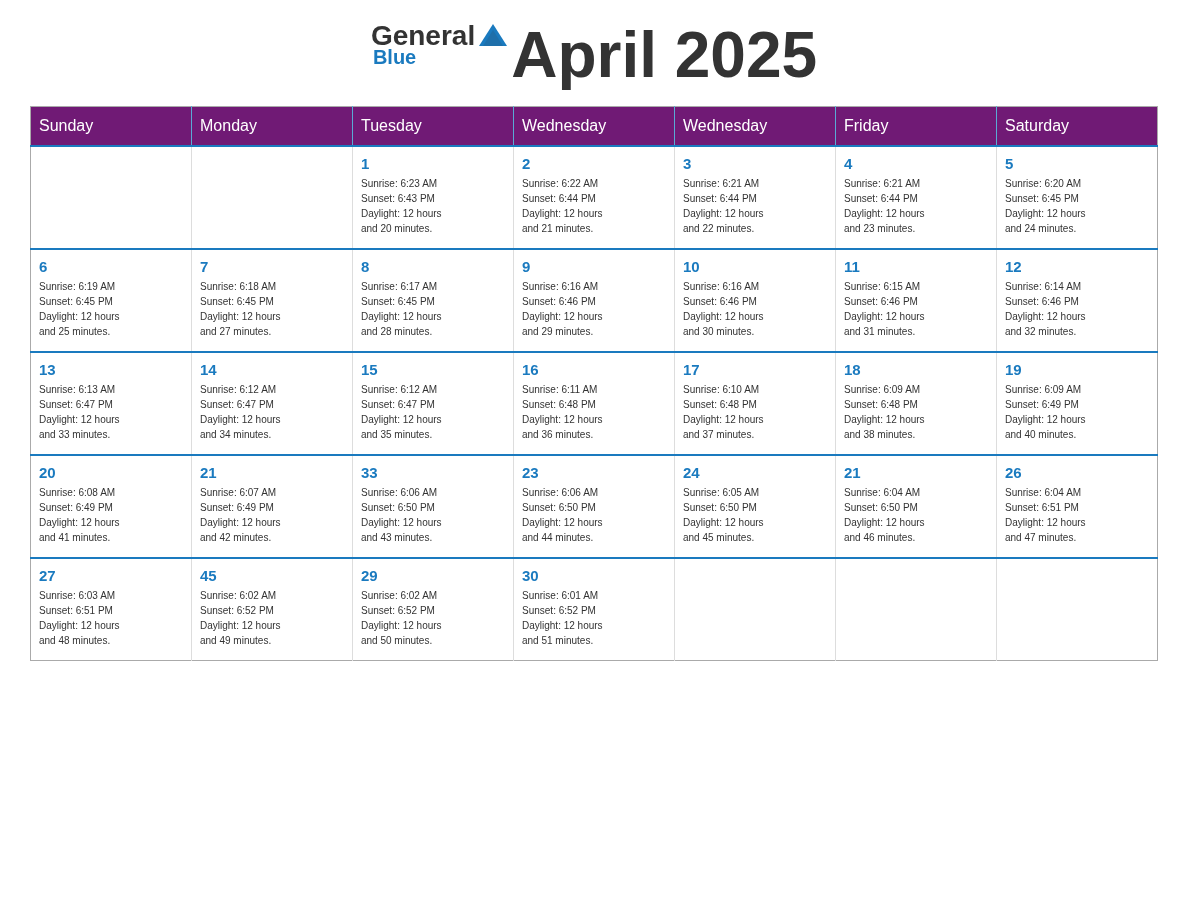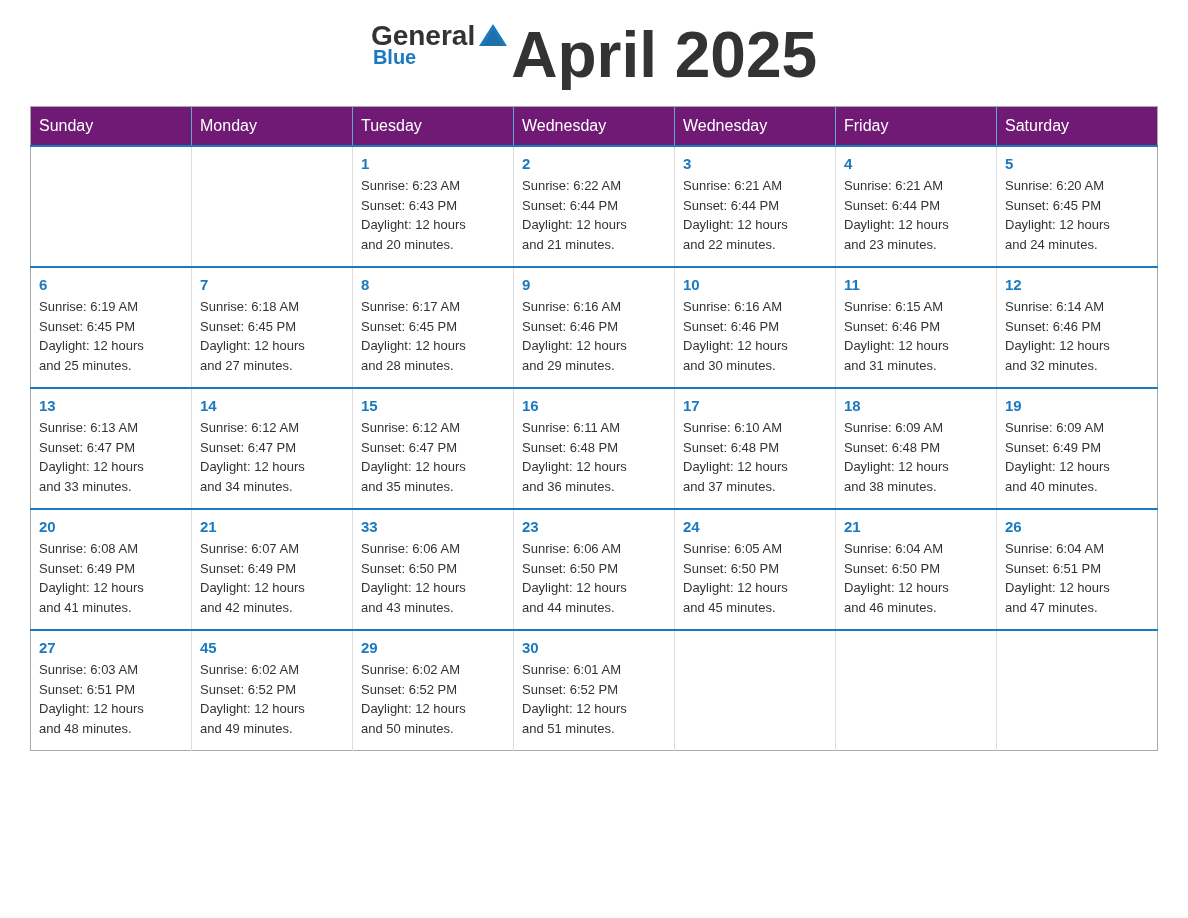--- a/index.html
+++ b/index.html
@@ -78,21 +78,21 @@
       border-right: none;
     }
     .day-number {
       font-size: 15px;
       font-weight: bold;
       color: #1a7abf;
       display: block;
       margin-bottom: 4px;
     }
     .day-info {
-      font-size: 13px;
+      font-size: 10px;
       line-height: 1.5;
       color: #333;
     }
     .empty-cell {
       background: #fff;
     }
   </style>
 </head>
 <body>
 

